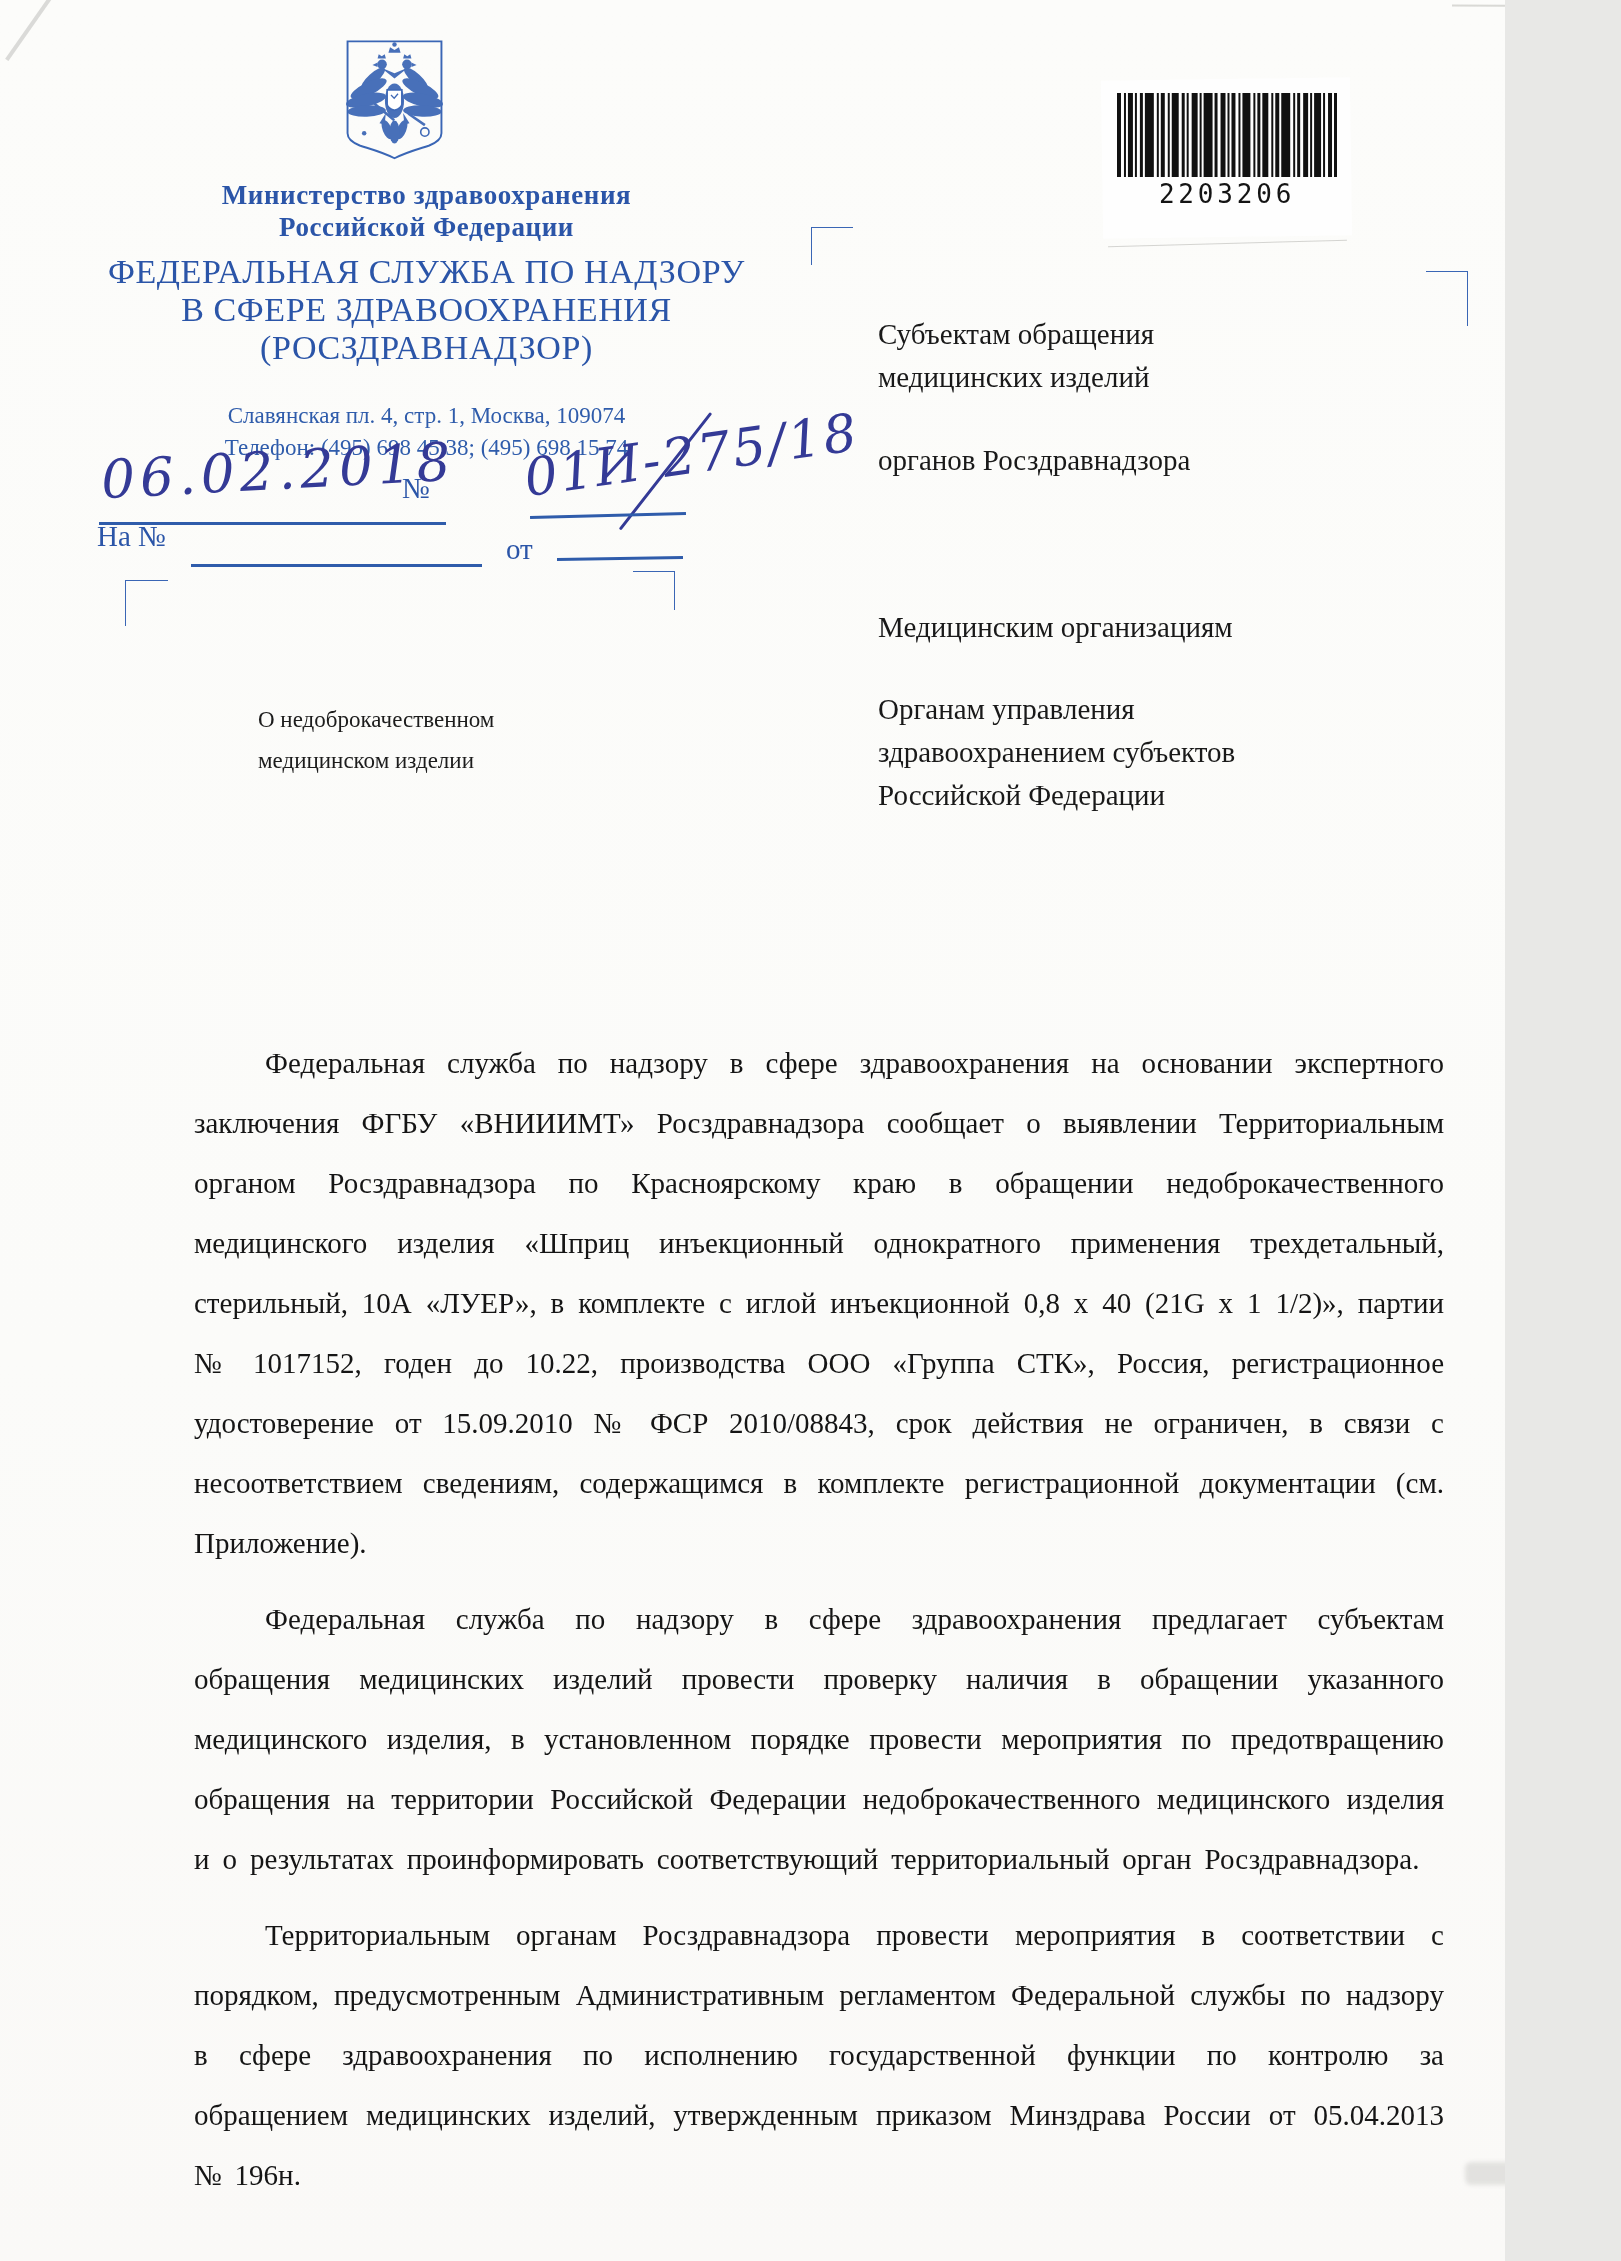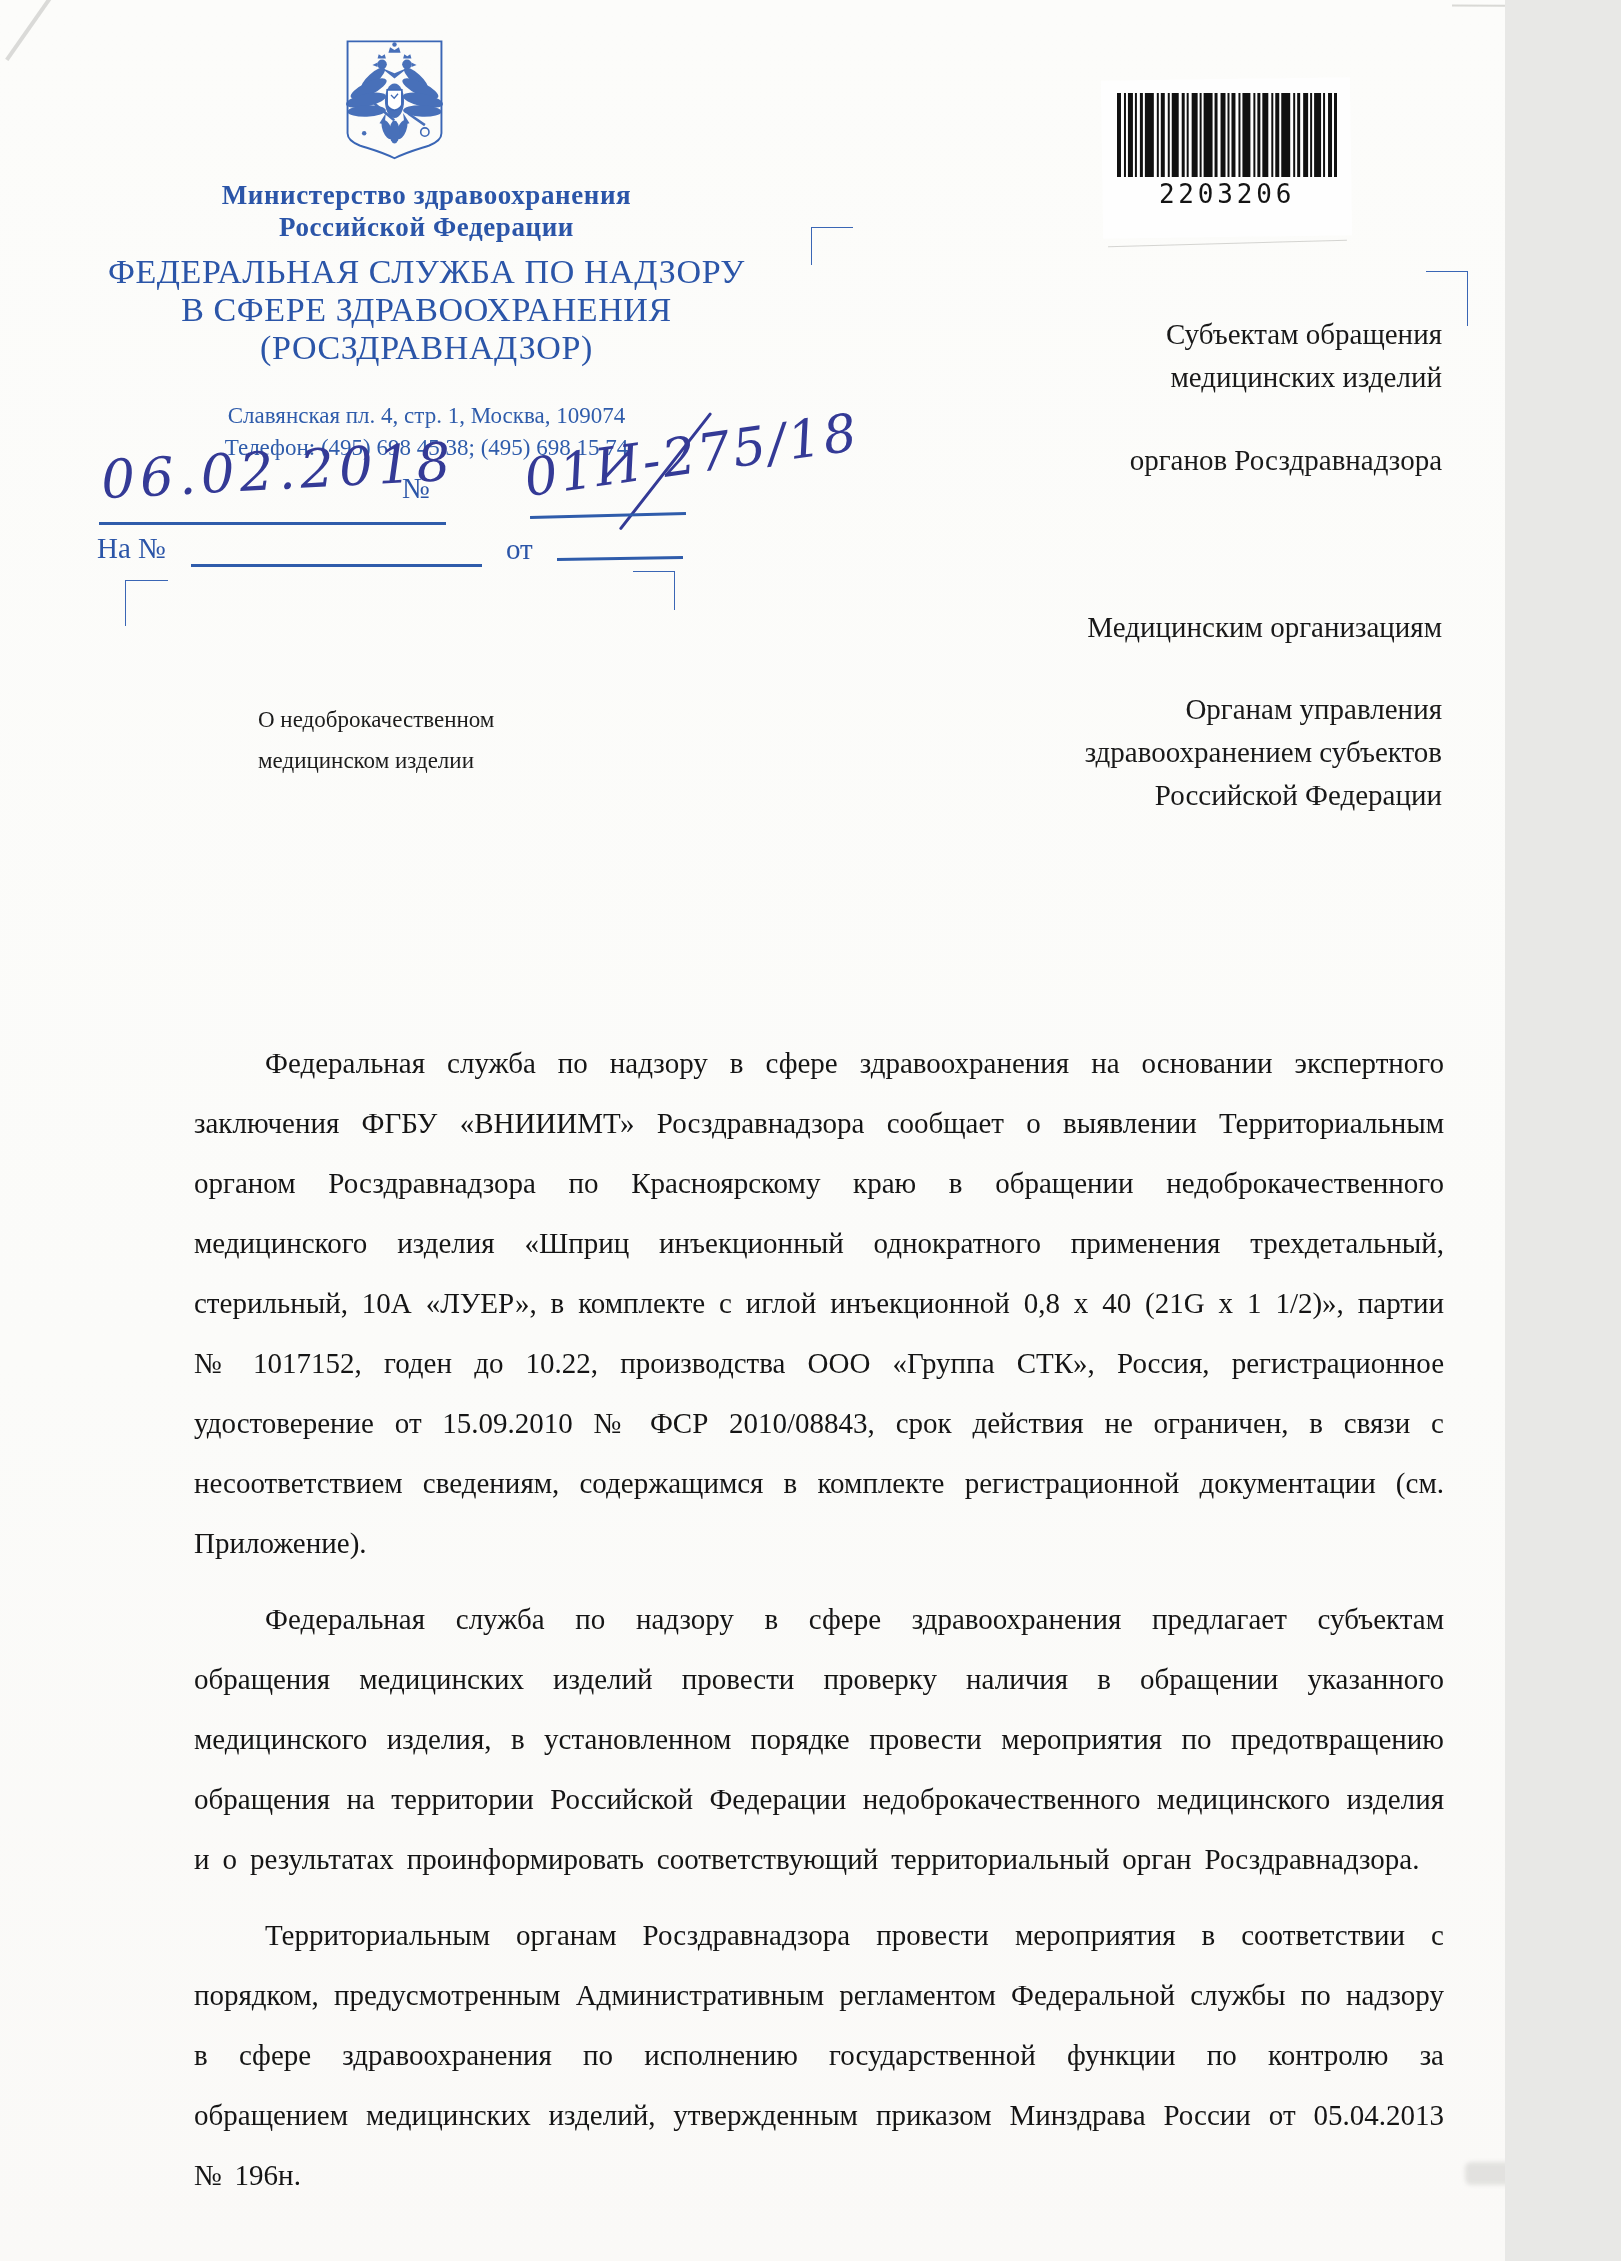--- a/index.html
+++ b/index.html
@@ -32,21 +32,21 @@
   
   .cm{border-color:#3a66b5 !important;}
   .cm-tl{border-left:1.9px solid; border-top:1.9px solid;}
   .cm-tr{border-right:1.9px solid; border-top:1.9px solid;}
   
   .sticker{left:1102px; top:79px; width:249px; height:158px; background:#fefefe;
     transform:rotate(-0.8deg);}
   .barcode-digits{left:1117px; top:179px; width:220px; text-align:center;
     font-family:"DejaVu Sans Mono", monospace; font-size:26px; letter-spacing:3.8px; color:#141414;}
   
-  .recip{left:838px; width:604px; text-align:right; color:#191919;
+  .recip{left:878px; width:604px; text-align:left; color:#191919;
     font-size:29px; line-height:43px;}
   
   .subject{left:258px; top:699px; width:445px; font-size:23px; line-height:41px; color:#1c1c1c;}
   
   .body-text{left:178px; top:1017px; width:1282px; color:#151515;
     font-size:29px; line-height:60px; text-align:justify; word-spacing:5.7px;}
   .body-text p{margin:16px; text-indent:71px;}
   
   .art{background:#cfcfcc;}
 </style>
@@ -124,21 +124,21 @@
   </div>
 
   <div class="abs hand hand-date">06.02.2018</div>
   <div class="abs num-sign">№</div>
   <div class="abs hand hand-num">01И-275/18</div>
   <div class="abs slash-stroke"></div>
 
   <div class="abs blue-line" style="left:99px; top:522px; width:347px;"></div>
   <div class="abs blue-line" style="left:530px; top:514px; width:156px; transform:rotate(-1.5deg);"></div>
 
-  <div class="abs reply-label" style="left:97px; top:532px;">На №</div>
+  <div class="abs reply-label" style="left:97px; top:520px;">На №</div>
   <div class="abs blue-line" style="left:191px; top:564px; width:291px;"></div>
   <div class="abs reply-label" style="left:506px; top:533px;">от</div>
   <div class="abs blue-line" style="left:557px; top:557px; width:126px; transform:rotate(-1deg);"></div>
 
   <div class="abs cm cm-tl" style="left:125px; top:580px; width:42px; height:45px;"></div>
   <div class="abs cm cm-tr" style="left:633px; top:571px; width:41px; height:38px;"></div>
   <div class="abs cm cm-tl" style="left:811px; top:227px; width:41px; height:37px;"></div>
   <div class="abs cm cm-tr" style="left:1426px; top:271px; width:41px; height:54px;"></div>
 
   <div class="abs sticker"></div>

